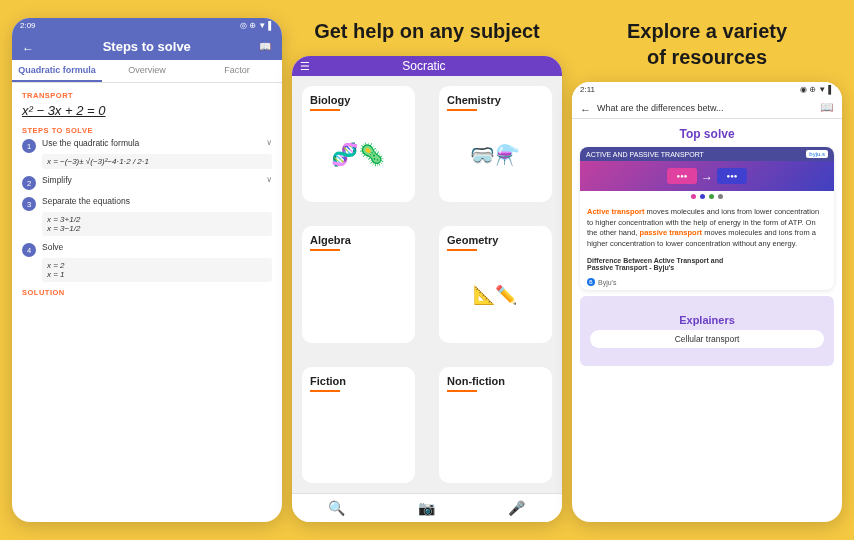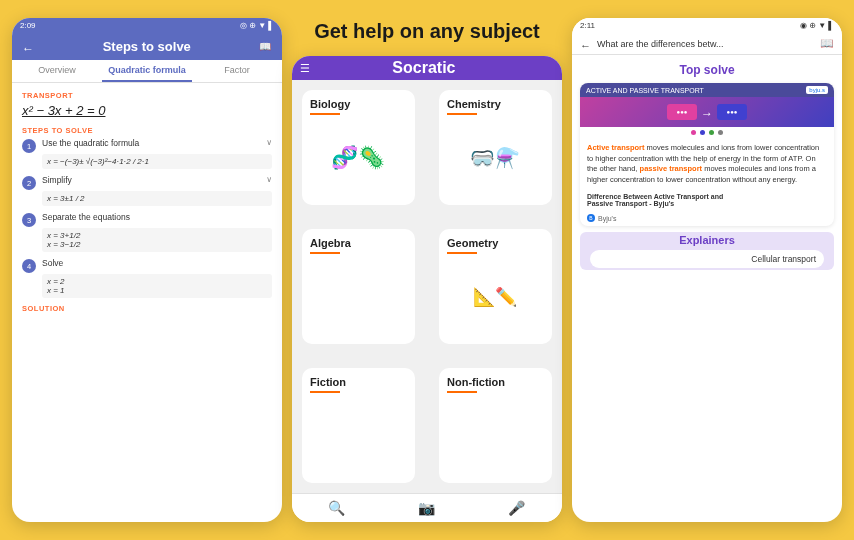--- a/index.html
+++ b/index.html
@@ -338,36 +338,36 @@
       border-radius: 50%;
       display: flex;
       align-items: center;
       justify-content: center;
       color: white;
       font-size: 5px;
     }
     .p3-explainers {
       background: #e8e0f8;
       border-radius: 6px;
-      padding: 2px 10px;
+      padding: 18px 10px;
       text-align: center;
     }
     .p3-explainers-label {
       font-size: 11px;
       font-weight: 600;
       color: #6c3fc5;
       margin-bottom: 4px;
     }
     .p3-explainer-item {
       background: white;
       border-radius: 9px;
       padding: 4px 8px;
       font-size: 8.5px;
       color: #333;
-      text-align: right;
+      text-align: center;
     }
 
     
     .bio-art {
       font-size: 22px;
       line-height: 1;
     }
     .chem-art {
       font-size: 20px;
     }
@@ -404,22 +404,22 @@
         <span>◎ ⊕ ▼ ▌</span>
       </div>
 
       <div class="p1-header">
         <span class="back-arrow">←</span>
         <span class="p1-header-title">Steps to solve</span>
         <span class="book-icon">📖</span>
       </div>
 
       <div class="p1-tabs">
+        <div class="p1-tab active">Quadratic formula</div>
         <div class="p1-tab">Overview</div>
-        <div class="p1-tab active">Quadratic formula</div>
         <div class="p1-tab">Factor</div>
       </div>
 
       <div class="p1-content">
         <div class="p1-label">TRANSPORT</div>
         <div class="p1-equation">x² − 3x + 2 = 0</div>
         <div class="p1-label">STEPS TO SOLVE</div>
 
         <div class="p1-step">
           <div class="p1-step-num">1</div>
@@ -432,21 +432,20 @@
           </div>
         </div>
 
         <div class="p1-step">
           <div class="p1-step-num">2</div>
           <div class="p1-step-content">
             <div class="p1-step-title">
               <span>Simplify</span>
               <span class="chevron-down">∨</span>
             </div>
-            <div class="p1-step-formula">x = 3±1 / 2</div>
           </div>
         </div>
 
         <div class="p1-step">
           <div class="p1-step-num">3</div>
           <div class="p1-step-content">
             <div class="p1-step-title">
               <span>Separate the equations</span>
             </div>
             <div class="p1-step-formula">x = 3+1/2<br>x = 3−1/2</div>
@@ -467,21 +466,21 @@
       </div>
     </div>
   </div>
 
   <div class="panel">
     <div class="panel-title">Get help on any subject</div>
     <div class="phone-frame">
 
       <div class="p2-statusbar" style="justify-content:space-between;">
         <span style="font-size:11px; color:white;">☰</span>
-        <span style="font-size:16px;color:white;font-weight:700;">Socratic</span>
+        <span style="font-size:12px;color:white;font-weight:400;">Socratic</span>
         <span style="width:16px;"></span>
       </div>
 
       <div class="p2-grid">
 
         <div class="p2-card">
           <div class="p2-card-title">Biology</div>
           <div class="p2-card-underline"></div>
           <div class="p2-card-img">
             <span class="bio-art">🧬🦠</span>
@@ -522,20 +521,21 @@
 
       <div class="p2-bottombar">
         <span class="p2-bottom-icon active">🔍</span>
         <span class="p2-bottom-icon">📷</span>
         <span class="p2-bottom-icon">🎤</span>
       </div>
     </div>
   </div>
 
   <div class="panel">
+    <div class="panel-title" style="white-space:pre-line;">Explore a variety<br>of resources</div>
     <div class="phone-frame">
 
       <div class="p3-statusbar">
         <span>2:11</span>
         <span>◉ ⊕ ▼ ▌</span>
       </div>
 
       <div class="p3-header">
         <span style="font-size:11px;color:#333;">←</span>
         <span class="p3-header-text">What are the differences betw...</span>

